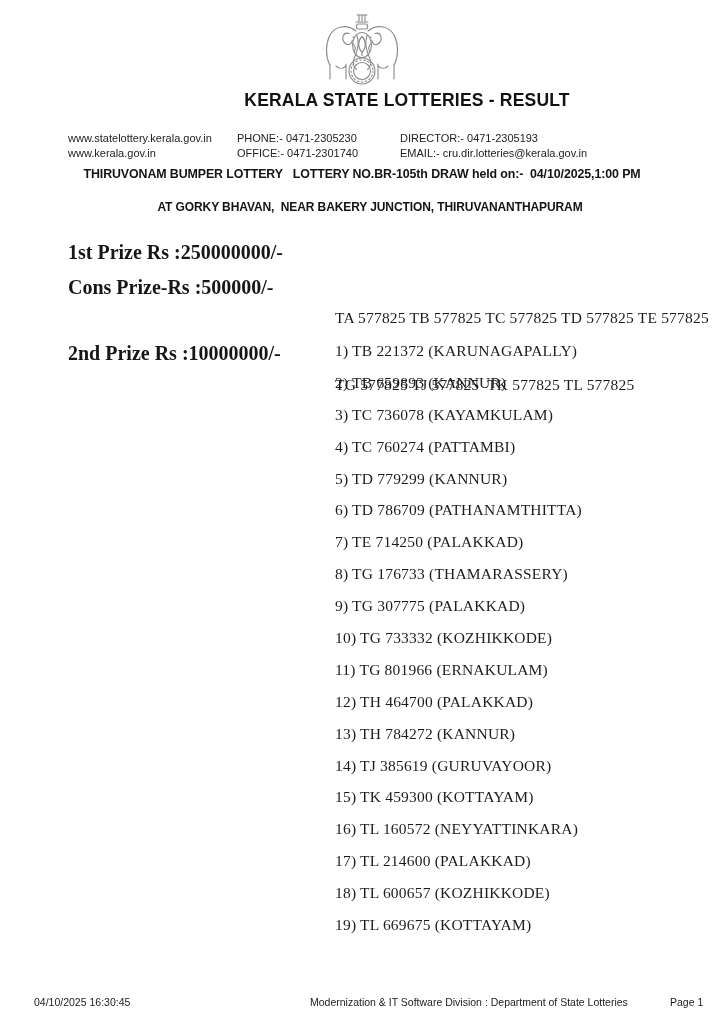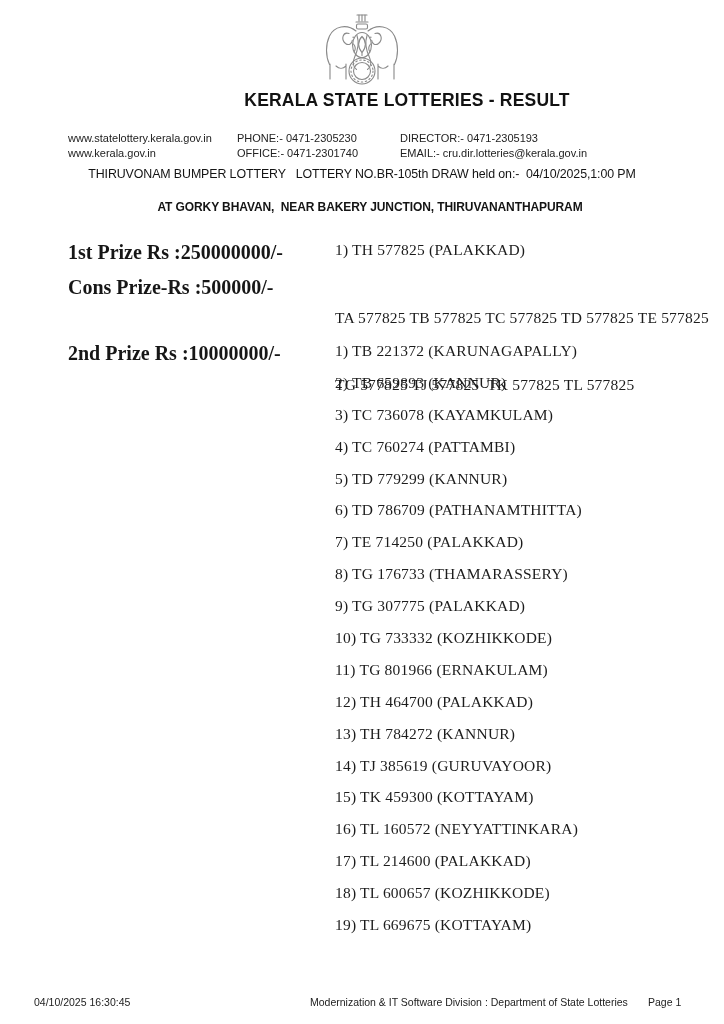--- a/index.html
+++ b/index.html
@@ -24,21 +24,21 @@
   .contact{
     position:absolute;top:131px;left:68px;
     display:grid;
     grid-template-columns:169px 163px auto;
     grid-auto-rows:15px;
     font-size:11px;color:#222;line-height:15px;
     white-space:pre;
   }
   .draw-line{
     position:absolute;top:168px;left:0;width:100%;
-    text-align:center;font-weight:normal;font-size:12.4px;
+    text-align:center;font-weight:bold;font-size:12.4px;
     letter-spacing:-.1px;white-space:pre;line-height:1.1;color:#141414;
   }
   .venue-line{
     position:absolute;top:201px;left:0;width:100%;
     text-align:center;font-weight:bold;font-size:12px;
     letter-spacing:-.1px;white-space:pre;line-height:1.1;color:#141414;margin-left:8px;
   }
   .prize-label{
     position:absolute;left:68px;
     font-family:"Liberation Serif", serif;
@@ -53,21 +53,21 @@
   }
   .cons-lines div{height:35px;}
   .winners div{height:31.9px;}
   
   .footer-item{
     position:absolute;top:997px;
     font-size:10.5px;color:#222;line-height:1.1;white-space:pre;
   }
   .f-date{left:34px;}
   .f-division{left:310px;}
-  .f-page{left:648px;text-align:center;}
+  .f-page{left:670px;text-align:center;}
 </style>
 </head>
 <body>
 
 <div class="page">
 
   <svg class="emblem" width="86" height="78" viewBox="0 0 86 78" aria-hidden="true">
     <g stroke="#757575" fill="none" stroke-width="1.1" stroke-linecap="round" opacity="0.85">
 
       <line x1="38" y1="3" x2="48" y2="3"></line>
@@ -111,21 +111,20 @@
     <span>DIRECTOR:- 0471-2305193</span>
     <span>www.kerala.gov.in</span>
     <span>OFFICE:- 0471-2301740</span>
     <span>EMAIL:- cru.dir.lotteries@kerala.gov.in</span>
   </div>
 
   <div class="draw-line">THIRUVONAM BUMPER LOTTERY   LOTTERY NO.BR-105th DRAW held on:-  04/10/2025,1:00 PM</div>
   <div class="venue-line">AT GORKY BHAVAN,  NEAR BAKERY JUNCTION, THIRUVANANTHAPURAM</div>
 
   <div class="prize-label" style="top:242px">1st Prize Rs :250000000/-</div>
-  <div class="prize-value" style="top:242px">1) TH 577825 (PALAKKAD)</div>
 
   <div class="prize-label" style="top:277px">Cons Prize-Rs :500000/-</div>
   <div class="prize-value cons-lines" style="top:277px">
     <div>TA 577825 TB 577825 TC 577825 TD 577825 TE 577825</div>
     <div>TG 577825 TJ 577825  TK 577825 TL 577825</div>
   </div>
 
   <div class="prize-label" style="top:343px">2nd Prize Rs :10000000/-</div>
   <div class="prize-value winners" style="top:343px"><div>1) TB 221372 (KARUNAGAPALLY)</div><div>2) TB 659893 (KANNUR)</div><div>3) TC 736078 (KAYAMKULAM)</div><div>4) TC 760274 (PATTAMBI)</div><div>5) TD 779299 (KANNUR)</div><div>6) TD 786709 (PATHANAMTHITTA)</div><div>7) TE 714250 (PALAKKAD)</div><div>8) TG 176733 (THAMARASSERY)</div><div>9) TG 307775 (PALAKKAD)</div><div>10) TG 733332 (KOZHIKKODE)</div><div>11) TG 801966 (ERNAKULAM)</div><div>12) TH 464700 (PALAKKAD)</div><div>13) TH 784272 (KANNUR)</div><div>14) TJ 385619 (GURUVAYOOR)</div><div>15) TK 459300 (KOTTAYAM)</div><div>16) TL 160572 (NEYYATTINKARA)</div><div>17) TL 214600 (PALAKKAD)</div><div>18) TL 600657 (KOZHIKKODE)</div><div>19) TL 669675 (KOTTAYAM)</div></div>
 

